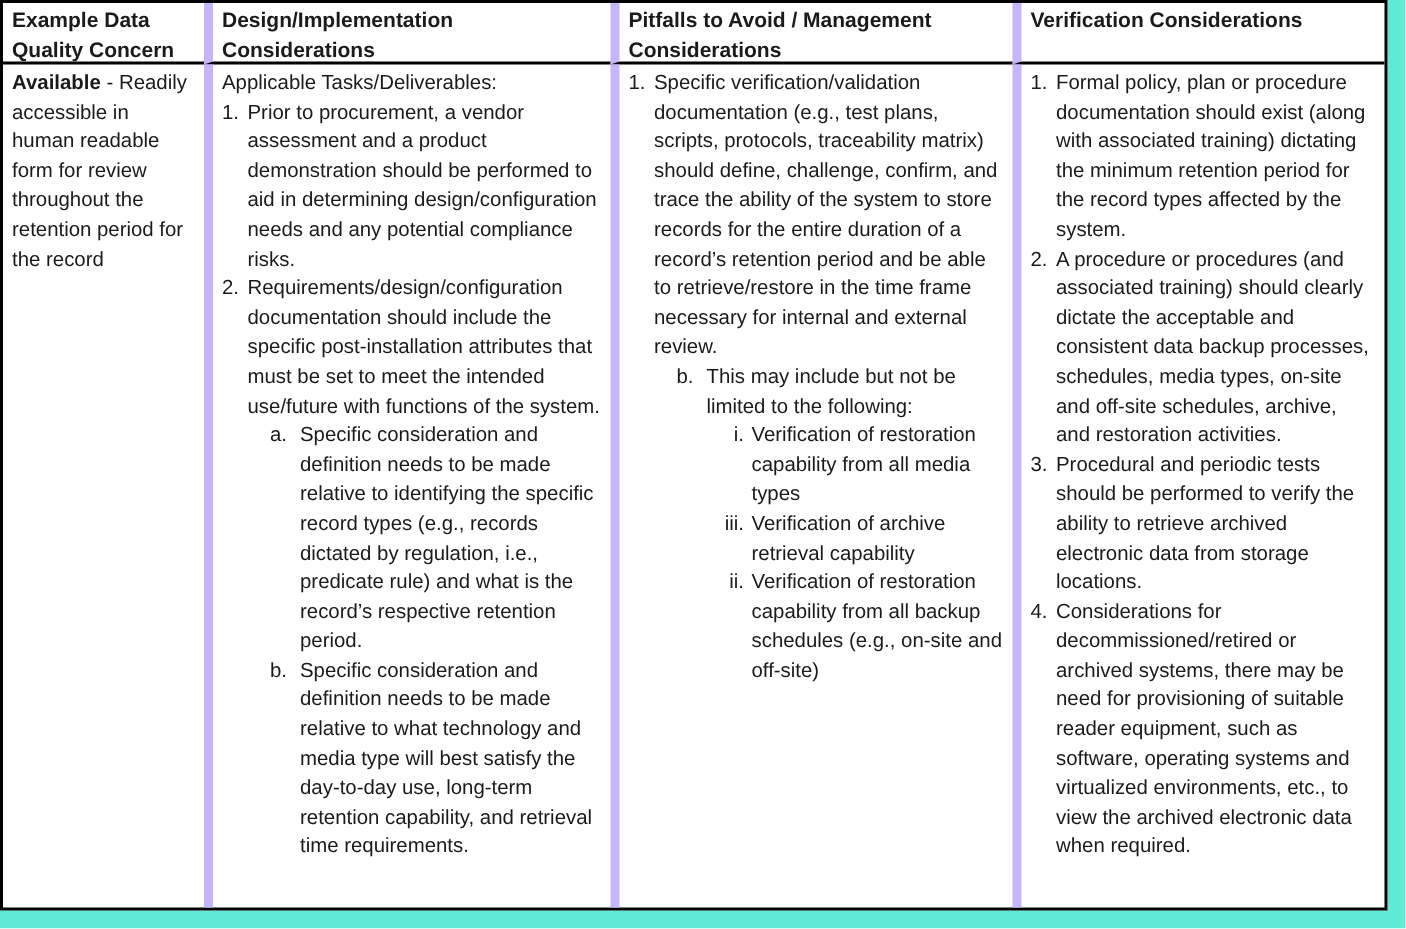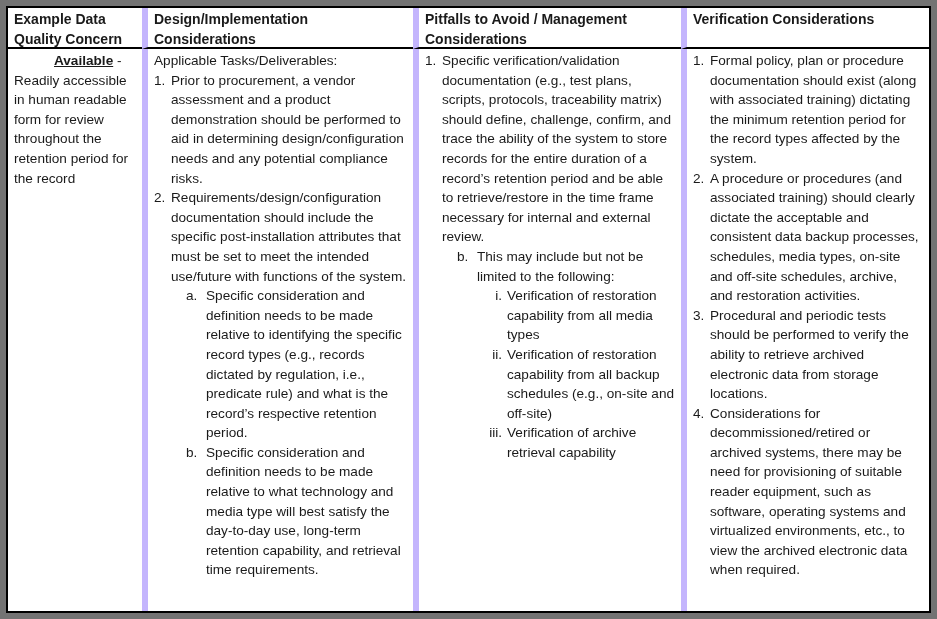--- a/index.html
+++ b/index.html
@@ -5,23 +5,23 @@
   html, body {
     margin: 0;
     padding: 0;
     background: #ffffff;
     font-family: "Liberation Sans", sans-serif;
     color: #1a1a1a;
   }
   .page {
     width: 937px;
     height: 619px;
-    background: #737373;
+    background: #5eead4;
     box-sizing: border-box;
-    padding: 6px;
+    padding: 0;
   }
   .tbl {
     box-sizing: border-box;
     width: 925px;
     height: 607px;
     border: 2px solid #000000;
     display: grid;
     grid-template-columns: 134px 271px 268px 1fr;
     grid-template-rows: 41px 1fr;
     background: #ffffff;
@@ -34,22 +34,20 @@
     overflow: hidden;
   }
   .cell.bl { border-left: 6px solid #c4b5fd; }
   .hdr {
     font-weight: bold;
     border-bottom: 2px solid #000000;
     font-size: 14px;
   }
   .term {
     font-weight: bold;
-    text-decoration: underline;
-    margin-left: 40px;
   }
   .li { display: flex; align-items: flex-start; }
   .mk {
     flex: 0 0 17px;
     white-space: nowrap;
   }
   .tx { flex: 1 1 auto; }
   .sub { margin-left: 15px; }
   .sub .mk { flex: 0 0 20px; }
   .rlist { margin-left: 8px; }
@@ -104,26 +102,26 @@
           <span>Specific verification/validation documentation (e.g., test plans, scripts, protocols, traceability matrix) should define, challenge, confirm, and trace the ability of the system to store records for the entire duration of a record’s retention period and be able to retrieve/restore in the time frame necessary for internal and external review.</span>
           <div class="li sub">
             <div class="mk">b.</div>
             <div class="tx">
               <span>This may include but not be limited to the following:</span>
               <div class="li rlist">
                 <div class="mk">i.</div>
                 <div class="tx">Verification of restoration capability from all media types</div>
               </div>
               <div class="li rlist">
+                <div class="mk">iii.</div>
+                <div class="tx">Verification of archive retrieval capability</div>
+              </div>
+              <div class="li rlist">
                 <div class="mk">ii.</div>
                 <div class="tx">Verification of restoration capability from all backup schedules (e.g., on-site and off-site)</div>
-              </div>
-              <div class="li rlist">
-                <div class="mk">iii.</div>
-                <div class="tx">Verification of archive retrieval capability</div>
               </div>
             </div>
           </div>
         </div>
       </div>
     </div>
 
     <div class="cell bl">
       <div class="li">
         <div class="mk">1.</div>

